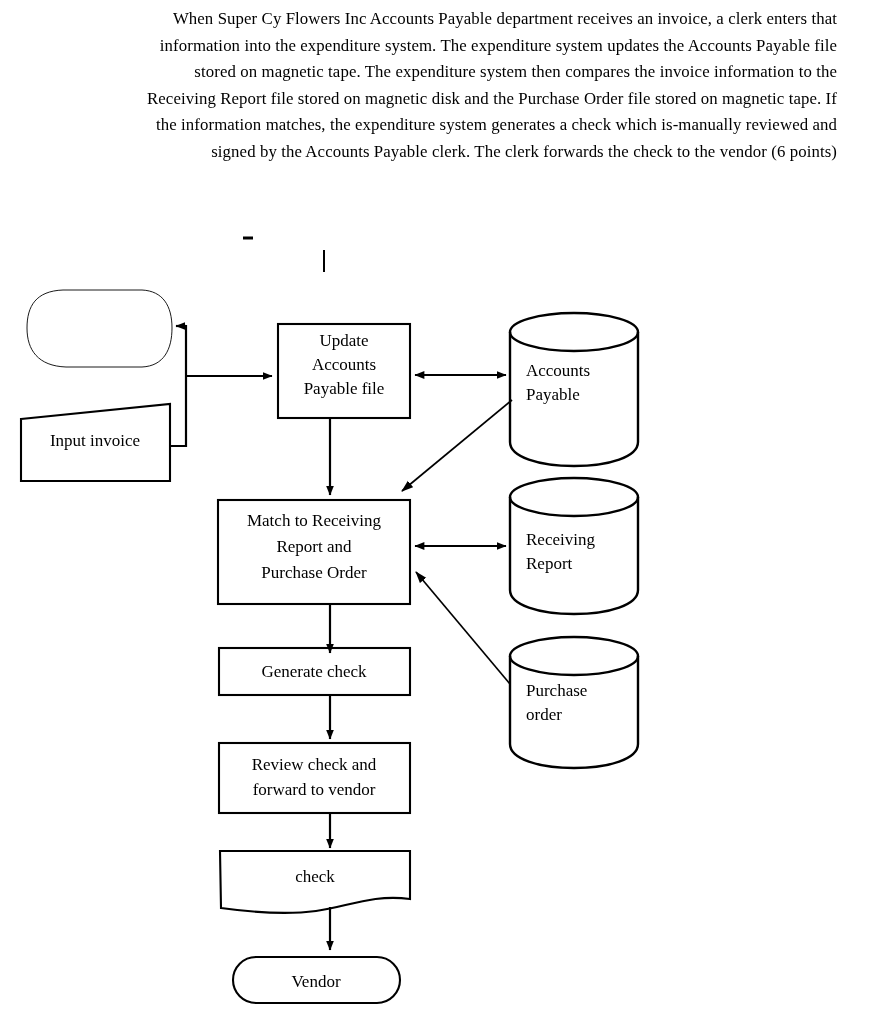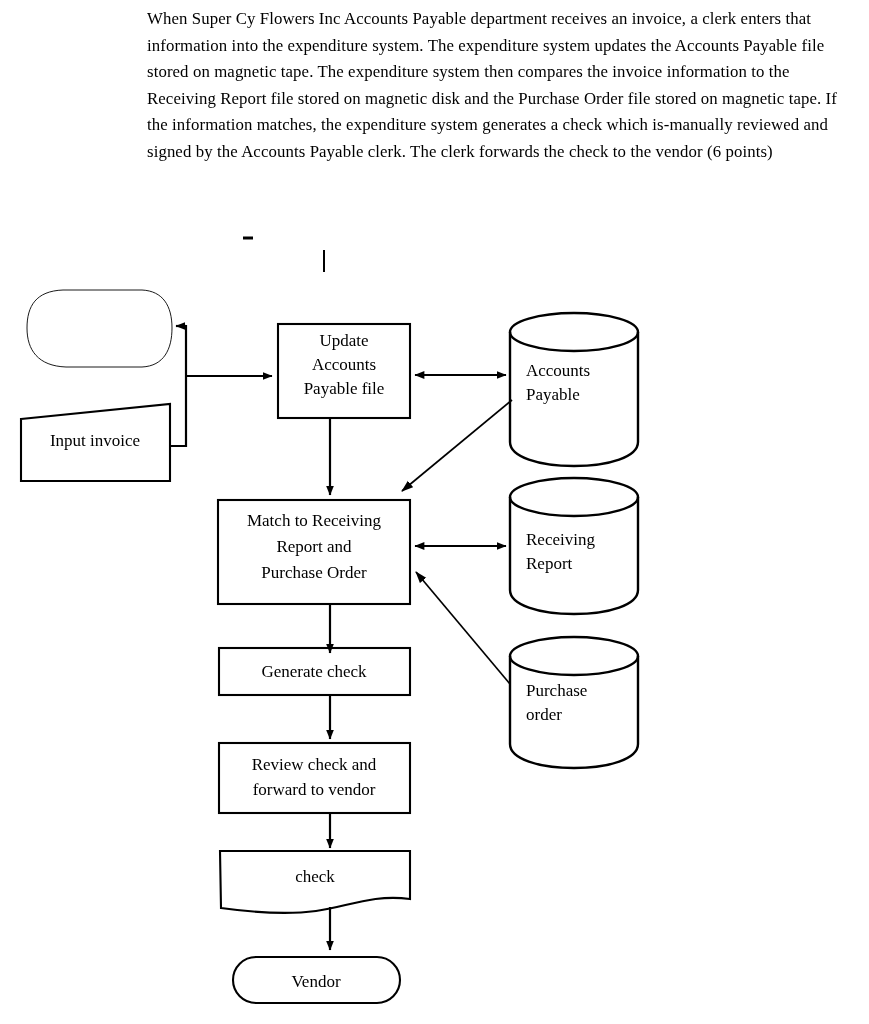--- a/index.html
+++ b/index.html
@@ -21,21 +21,21 @@
     height: 1024px;
     background: #ffffff;
   }
   #prompt-paragraph {
     position: absolute;
     left: 147px;
     top: 6px;
     width: 690px;
     font-size: 16.8px;
     line-height: 26.6px;
-    text-align: left;
+    text-align: right;
     color: #000000;
     letter-spacing: 0.1px;
   }
   #flow-svg {
     position: absolute;
     left: 0;
     top: 210px;
     width: 869px;
     height: 814px;
   }

